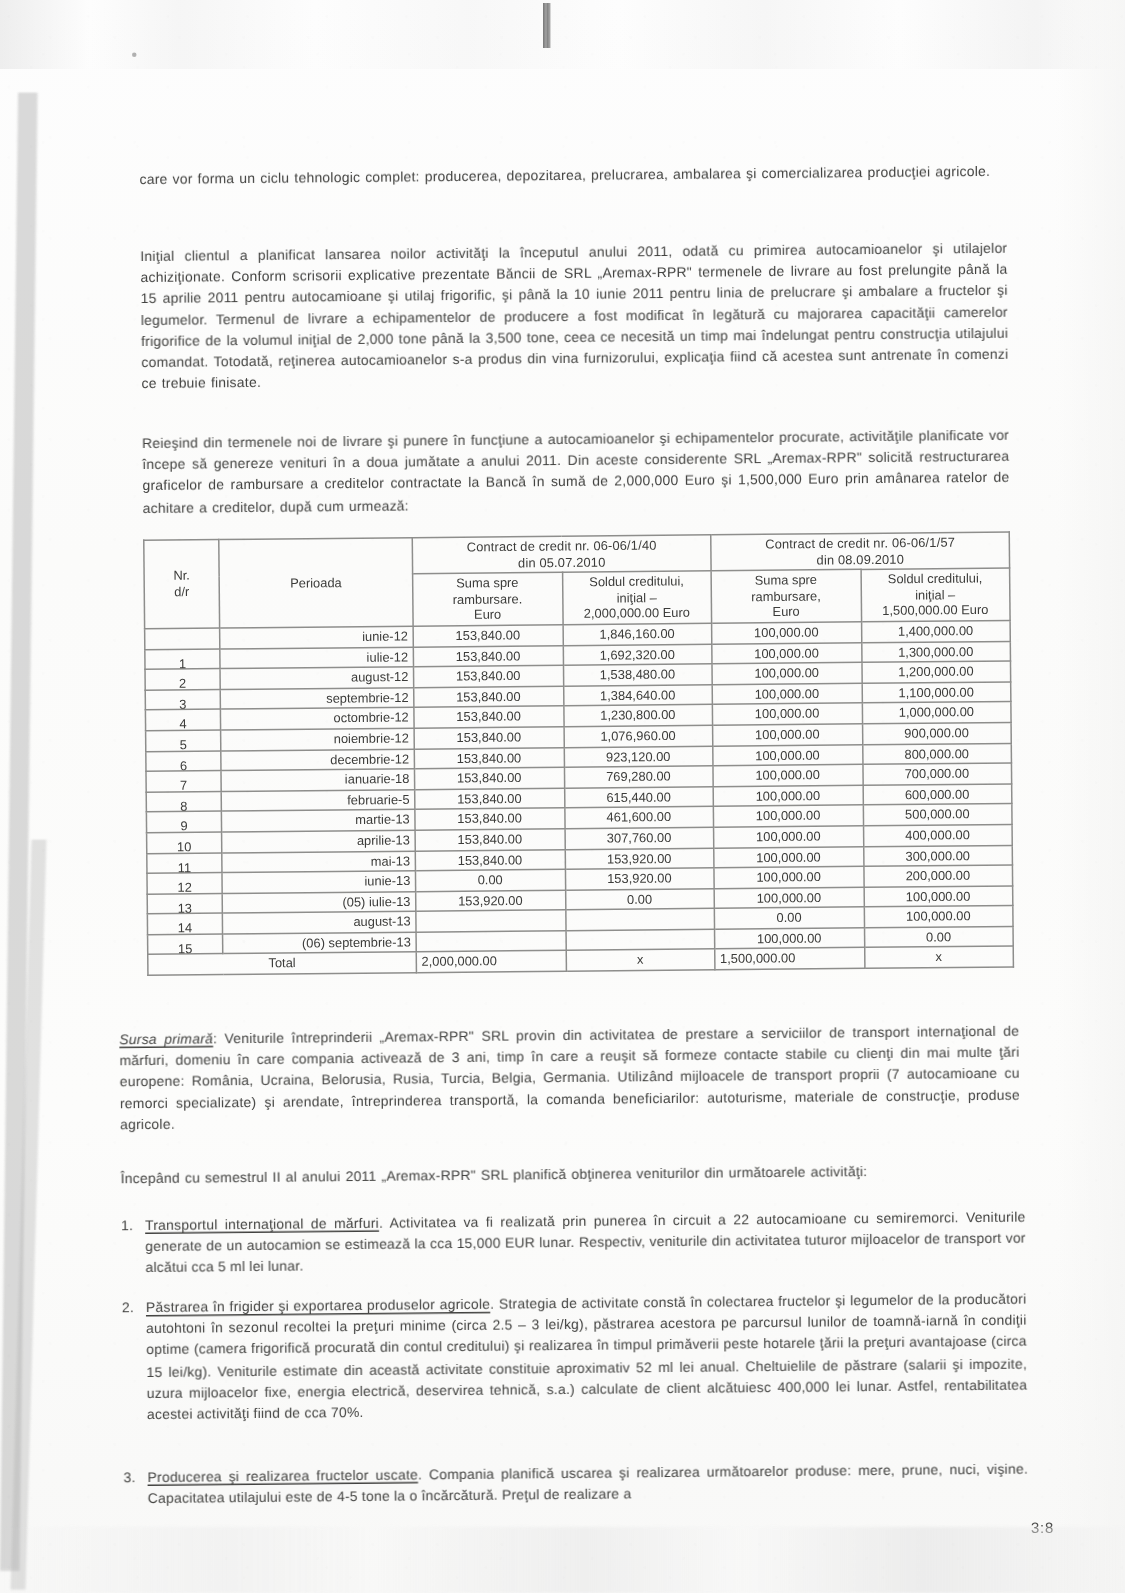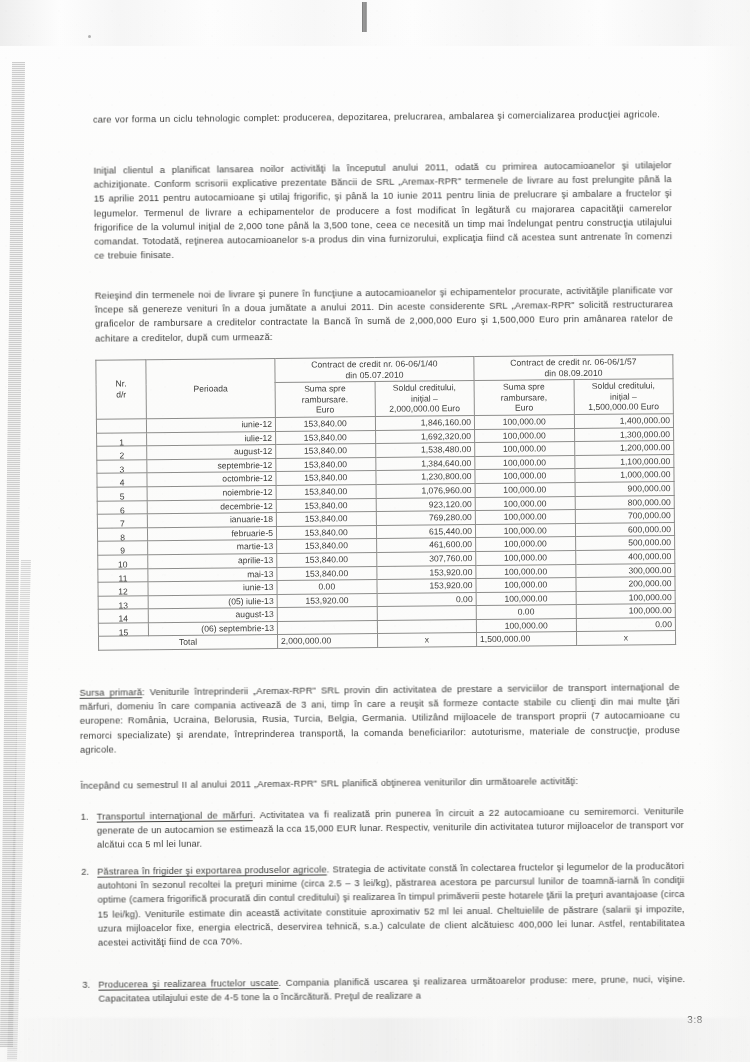--- a/index.html
+++ b/index.html
@@ -98,21 +98,21 @@
   table.credit td,table.credit th{
     border:1px solid #8e8e8c;
     padding:1px 3px;
     font-weight:normal;
     line-height:10.6px;
     vertical-align:middle;
   }
   .c-nr{width:43px;text-align:center;}
   .c-per{width:122px;text-align:right;padding-right:6px;}
   .c-sum{width:97px;text-align:center;padding-right:5px;}
-  .c-sold{width:140px;text-align:right;padding-right:5px;}
+  .c-sold{width:140px;text-align:center;padding-right:5px;}
   th.grp{text-align:center;font-weight:bold;letter-spacing:.1px;}
   th.sub{text-align:center;font-weight:bold;line-height:11px;}
   .hdr-nr{text-align:center;font-weight:bold;line-height:11px;}
   .hdr-per{text-align:center;font-weight:bold;}
   td.total-lbl{text-align:center;font-weight:bold;}
   td.total-val{text-align:left;font-weight:bold;padding-right:5px;}
   td.x-mark{text-align:center;}
   
   .nr-shift{display:inline-block;transform:translateY(3px);}
 
@@ -120,21 +120,21 @@
     position:absolute;right:52px;top:1017px;
     font-size:10px;color:#4a4a48;letter-spacing:.5px;
   }
 
   
   .list-item{position:absolute;font-size:9.3px;line-height:14.2px;
     text-align:justify;color:#41413f;letter-spacing:.15px;}
   .li-num{position:absolute;left:0;top:0;width:16px;text-align:left;}
   .li-body{margin-left:16px;display:block;}
   .u{text-decoration:underline;text-underline-offset:1.5px;}
-  .i{margin-top:26px;}
+  .i{font-style:italic;margin-top:26px;}
 </style>
 </head>
 <body>
 
 <div class="page-sheet"></div>
 
 <div class="doc">
 
   <div class="para p-blur" style="left:97px;top:110px;width:578px;">care vor forma un ciclu tehnologic complet: producerea, depozitarea, prelucrarea, ambalarea şi comercializarea producţiei agricole.</div>
 

